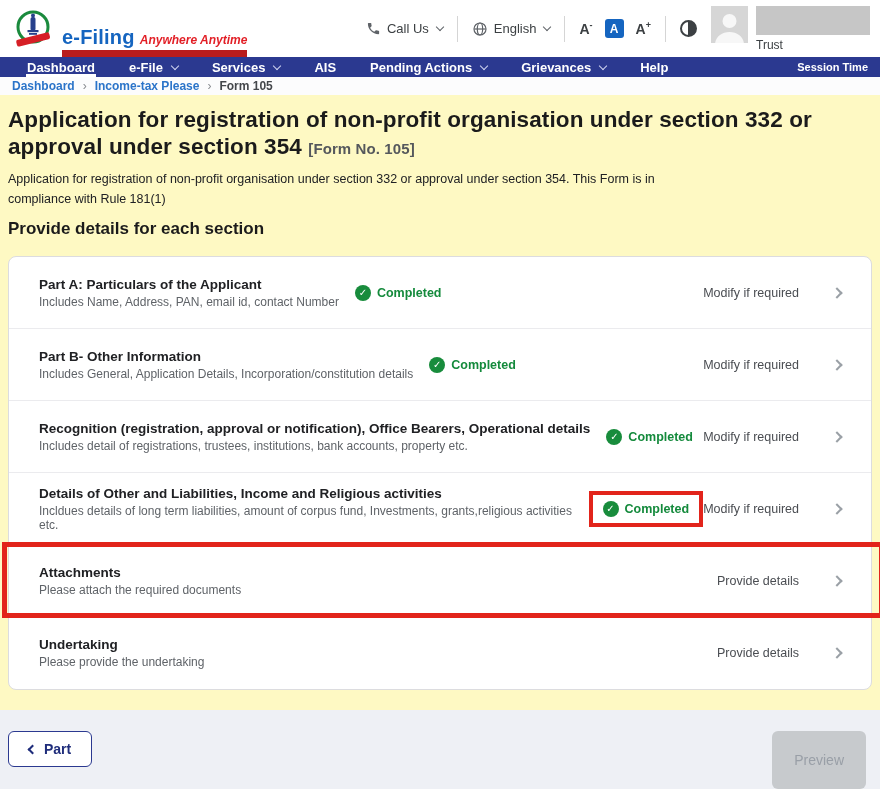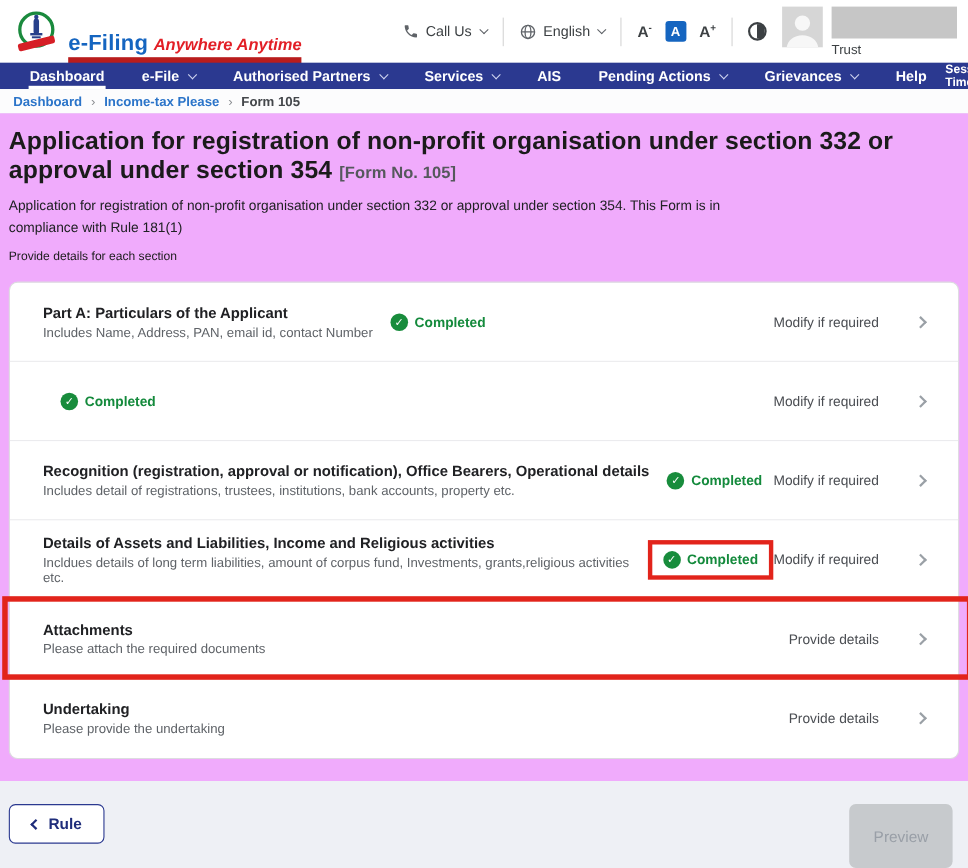--- a/index.html
+++ b/index.html
@@ -6,21 +6,21 @@
   html,body { width:880px; height:789px; font-family:"Liberation Sans", sans-serif; background:#eef0f5; overflow:hidden; }
   body { display:flex; flex-direction:column; }
 
   
   .hdr { height:57px; background:#fff; display:flex; align-items:center; padding:0 10px 0 12px; }
   .brand { display:flex; align-items:center; gap:8px; cursor:pointer; }
   .emblem { width:42px; height:42px; position:relative; }
   .brand-text { display:flex; flex-direction:column; }
   .brand-line1 { display:flex; align-items:baseline; gap:5px; border-bottom:8px solid #b91c1c; padding-bottom:1px; }
   .efiling { color:#1565c0; font-size:20px; font-weight:700; letter-spacing:.2px; }
-  .tagline { color:#e21f26; font-size:15px; font-style:italic; font-weight:700;margin-top:46px; }
+  .tagline { color:#e21f26; font-size:12px; font-style:italic; font-weight:700;margin-top:46px; }
   .brand-sub { font-size:8.5px; color:#333; font-weight:700; margin-top:2px; }
 
   .hdr-right { margin-left:auto; display:flex; align-items:center; gap:14px; }
   .hdr-item { display:flex; align-items:center; gap:6px; font-size:13px; color:#3c4043; cursor:pointer; white-space:nowrap; }
   .vsep { width:1px; height:26px; background:#d5d5d5; }
   .cdown { display:inline-block; width:6px; height:6px; border-right:1.8px solid #5f6368; border-bottom:1.8px solid #5f6368; transform:rotate(45deg); margin-left:2px; margin-top:-4px; }
   .fontctl { display:flex; align-items:center; gap:12px; }
   .fbtn { font-size:14px; color:#3c4043; font-weight:700; cursor:pointer; position:relative; }
   .fbtn sup { font-size:9px; }
   .fbtn-box { width:19px; height:19px; background:#1565c0; color:#fff; border-radius:3px; font-size:12px; font-weight:700; display:flex; align-items:center; justify-content:center; cursor:pointer; }
@@ -39,25 +39,25 @@
   .session { margin-left:auto; display:flex; align-items:center; gap:8px; padding-right:2px; }
   .session-label { color:#fff; font-size:11px; font-weight:700; }
 
   
   .crumbbar { height:34px; background:#fcfcfd; display:flex; align-items:center; gap:8px; padding:0 12px; box-shadow:0 1px 2px rgba(0,0,0,.08); font-size:12px; }
   .crumb-link { color:#2b74c9; font-weight:700; cursor:pointer; }
   .crumb-cur { color:#44474b; font-weight:700; }
   .crumb-sep { color:#8a8d91; font-size:12px; }
 
   
-  .content { background:#f0abfc; padding:12px 8px 20px 8px; }
+  .content { background:#fef9c3; padding:12px 8px 20px 8px; }
   .pg-title { font-size:22.5px; font-weight:700; color:#1b1b1b; line-height:1.18; max-width:856px; letter-spacing:.1px; }
   .form-no { font-size:15px; color:#55585c; font-weight:700; }
   .pg-desc { margin-top:10px; font-size:12.5px; color:#202124; line-height:1.55; max-width:692px; }
-  .sec-heading { margin-top:10px; font-size:11px; font-weight:400; color:#1b1b1b; }
+  .sec-heading { margin-top:10px; font-size:17px; font-weight:700; color:#1b1b1b; }
 
   .card { margin-top:17px; background:#fff; border:1px solid #dcdcdf; border-radius:8px; }
   .row { position:relative; display:flex; align-items:center; min-height:72px; padding:10px 22px 10px 30px; border-bottom:1px solid #ebebee; cursor:pointer;justify-content:space-between; }
   .row:last-child { border-bottom:none; }
   .row-main { display:flex; flex-direction:column; gap:3px; max-width:560px; }
   .row-title { font-size:13.5px; font-weight:700; color:#202124; }
   .row-sub { font-size:12px; color:#5f6368; }
   .badge { display:flex; align-items:center; gap:6px; margin-left:16px; align-self:center; }
   .check { width:16px; height:16px; border-radius:50%; background:#188c3c; color:#fff; font-size:10px; display:flex; align-items:center; justify-content:center; flex-shrink:0; }
   .badge-txt { font-size:12.5px; font-weight:700; color:#148a3c; }
@@ -147,24 +147,20 @@
 
 <div class="nav">
   <div class="nav-item active">
       <span>Dashboard</span>
     </div>
   <div class="nav-item">
       <span>e-File</span>
       <span class="cdown"></span>
     </div>
   <div class="nav-item">
-      <span>Authorised Partners</span>
-      <span class="cdown"></span>
-    </div>
-  <div class="nav-item">
       <span>Services</span>
       <span class="cdown"></span>
     </div>
   <div class="nav-item">
       <span>AIS</span>
     </div>
   <div class="nav-item">
       <span>Pending Actions</span>
       <span class="cdown"></span>
     </div>
@@ -205,20 +201,24 @@
         <span class="check">✓</span>
         <span class="badge-txt">Completed</span>
       </div>
       <div class="row-right">
         <span class="action">Modify if required</span>
         <span class="cright"></span>
       </div>
     </div>
 
     <div class="row">
+      <div class="row-main">
+        <span class="row-title">Part B- Other Information</span>
+        <span class="row-sub">Includes General, Application Details, Incorporation/constitution details</span>
+      </div>
       <div class="badge">
         <span class="check">✓</span>
         <span class="badge-txt">Completed</span>
       </div>
       <div class="row-right">
         <span class="action">Modify if required</span>
         <span class="cright"></span>
       </div>
     </div>
 
@@ -232,21 +232,21 @@
         <span class="badge-txt">Completed</span>
       </div>
       <div class="row-right">
         <span class="action">Modify if required</span>
         <span class="cright"></span>
       </div>
     </div>
 
     <div class="row">
       <div class="row-main">
-        <span class="row-title">Details of Assets and Liabilities, Income and Religious activities</span>
+        <span class="row-title">Details of Other and Liabilities, Income and Religious activities</span>
         <span class="row-sub">Incldues details of long term liabilities, amount of corpus fund, Investments, grants,religious activities etc.</span>
       </div>
       <div class="badge-hl">
         <div class="badge">
           <span class="check">✓</span>
           <span class="badge-txt">Completed</span>
         </div>
       </div>
       <div class="row-right">
         <span class="action">Modify if required</span>
@@ -275,16 +275,16 @@
         <span class="cright"></span>
       </div>
     </div>
 
   </div>
 </div>
 
 <div class="footerband">
   <button class="btn-back">
     <span class="cleft"></span>
-    <span>Rule</span>
+    <span>Part</span>
   </button>
   <button class="btn-preview" disabled="">Preview</button>
 </div>
 
 </body></html>

